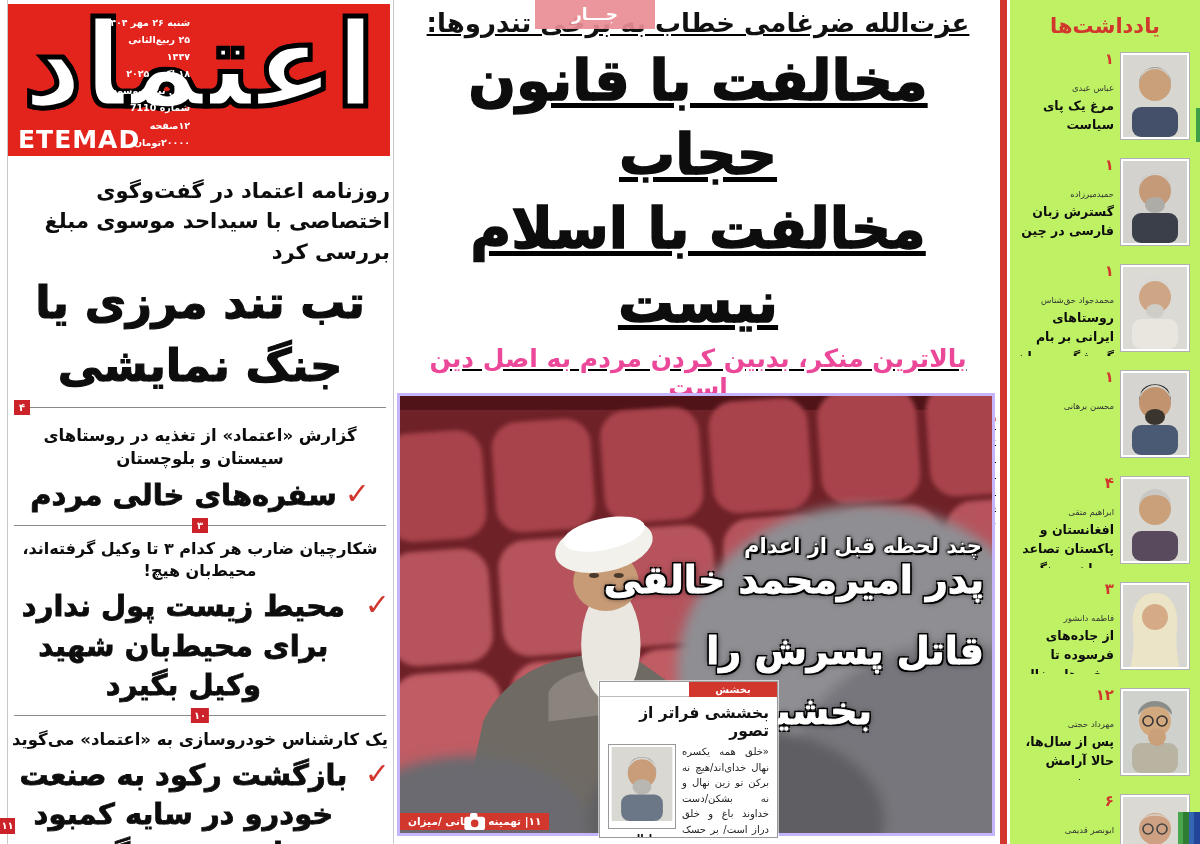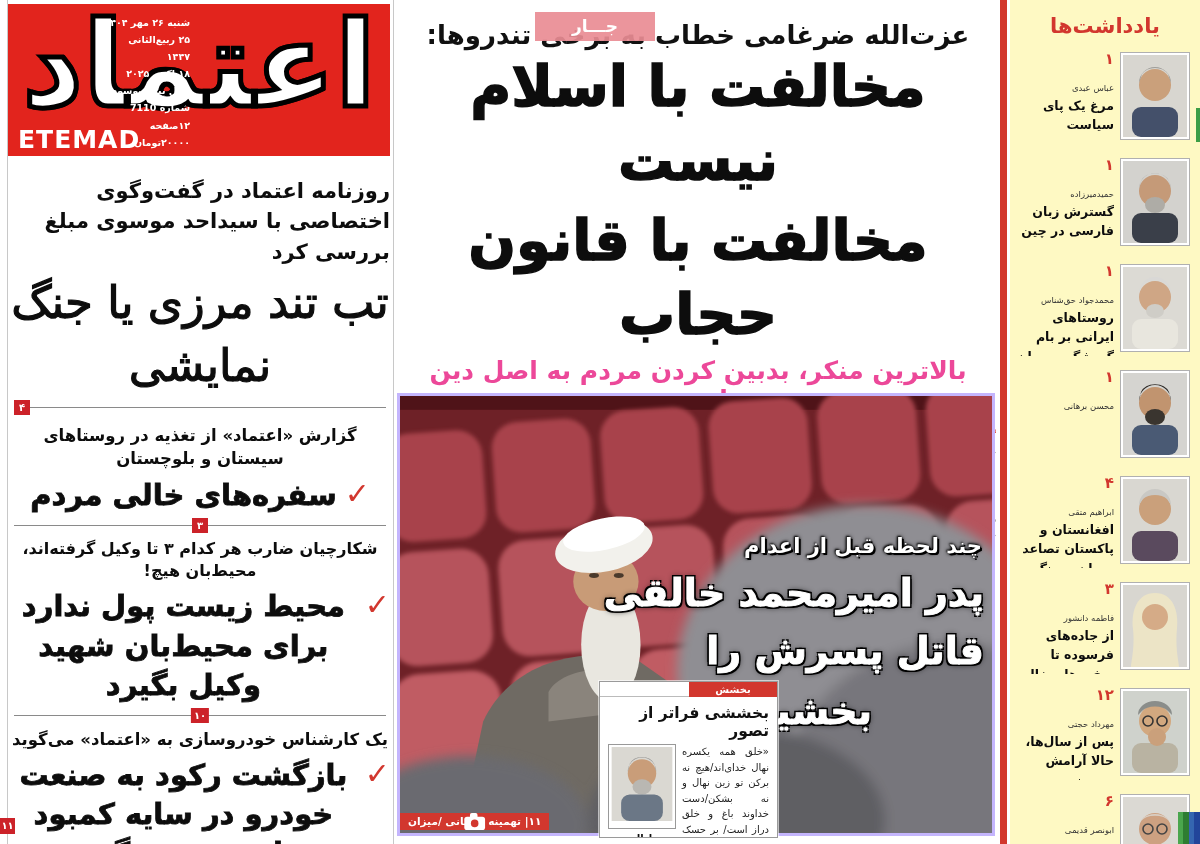--- a/index.html
+++ b/index.html
@@ -20,42 +20,42 @@
              text-shadow:2px 2px 0 #000, -2px -2px 0 #000, 2px -2px 0 #000, -2px 2px 0 #000; }
   .mast-dates { position:absolute; left:96px; top:10px; width:86px; direction:rtl;
                 text-align:right; font-size:9.5px; font-weight:bold; line-height:1.8;
                 color:#fff; z-index:3; }
   .logo-latin { position:absolute; left:10px; bottom:2px; font-size:25px; font-weight:bold;
                 letter-spacing:1px; z-index:3; }
   .mast-info { position:absolute; left:100px; bottom:8px; font-size:10.5px; font-weight:bold;
                direction:ltr; z-index:3; letter-spacing:0.2px; }
 
   
-  .lead { position:absolute; left:400px; top:12px; width:596px; direction:rtl; }
+  .lead { position:absolute; left:400px; top:0; width:596px; direction:rtl;text-decoration:underline; }
   .watermark { position:absolute; top:0; left:135px; width:120px; height:29px;
                background:rgba(233,140,148,0.92); color:#fff; font-weight:bold;
                font-size:17px; text-align:center; line-height:29px; z-index:5; }
   .lead-kicker { margin-top:8px; text-align:center; font-size:26px; font-weight:bold; color:#111; }
   .lead-headline { text-align:center; font-size:56px; font-weight:bold; color:#0d0d0d;
                    line-height:1.32; margin-top:6px; -webkit-text-stroke:1.5px #0d0d0d; }
   .lead-sub { text-align:center; font-size:25px; font-weight:bold; color:#ec4899; margin-top:4px; }
   .lead-body { display:flex; gap:14px; margin-top:14px; height:112px; overflow:hidden; }
   .lead-col { flex:1; font-size:11.5px; line-height:16.5px; text-align:justify; color:#1a1a1a; }
   .byline { color:#d2372e; font-weight:bold; }
 
   
   .photo { position:absolute; left:397px; top:393px; width:598px; height:443px;
            border:3px solid #c4b5fd; overflow:hidden; background:#6e2127; }
   .photo svg { position:absolute; left:0; top:0; width:100%; height:100%; }
   .ph-tag { position:absolute; right:10px; top:138px; color:#fff; font-size:21px; font-weight:bold;
             direction:rtl; text-shadow:0 0 4px #000,1px 1px 2px #000,-1px -1px 2px #000,2px 2px 0 #000; }
   .ph-line { position:absolute; color:#fff; font-weight:bold; font-size:38px; direction:rtl;
              -webkit-text-stroke:1px #fff;
              text-shadow:2px 2px 0 #000,-2px -2px 0 #000,2px -2px 0 #000,-2px 2px 0 #000,0 0 6px #000; }
-  .ph-l1 { right:8px; top:175px; }
+  .ph-l1 { right:8px; top:162px; }
   .ph-l2 { right:8px; top:233px; }
   .ph-l3 { right:120px; top:293px; }
   .ph-credit { position:absolute; left:0; bottom:3px; background:#d2372e; color:#fff;
                font-size:10.5px; font-weight:bold; padding:2px 8px 3px; direction:rtl;
                display:flex; align-items:center; gap:5px; }
 
   
   .inset { position:absolute; left:599px; top:681px; width:179px; height:157px; background:#fff;
            border:1px solid #9a9a9a; overflow:hidden; z-index:6; direction:rtl;
            box-shadow:0 0 0 1px rgba(255,255,255,0.6); }
@@ -65,41 +65,41 @@
                 border-bottom:1px solid #bbb; }
   .inset-title { margin:22px 8px 4px; text-align:right; font-size:15.5px; font-weight:bold; color:#111; }
   .inset-bodywrap { margin:0 8px; font-size:10px; line-height:15.5px; text-align:justify; color:#222; }
   .inset-fig { float:left; width:68px; margin-right:6px; margin-bottom:2px; }
   .inset-fig .frame { border:1px solid #999; background:#fff; padding:2px; }
   .inset-author { font-size:10px; font-weight:bold; text-align:center; margin-top:2px; color:#111; }
 
   
   .leftcol { position:absolute; left:10px; top:176px; width:380px; direction:rtl; color:#0d0d0d; }
   .kicker1 { text-align:right; font-size:21px; font-weight:bold; line-height:1.45; }
-  .h-big { text-align:center; font-size:45px; font-weight:normal; line-height:1.4; margin-top:4px;
+  .h-big { text-align:center; font-size:45px; font-weight:bold; line-height:1.4; margin-top:4px;
            -webkit-text-stroke:1.2px #0d0d0d; }
   .kicker { text-align:center; font-size:16px; font-weight:bold; line-height:1.4; }
   .h-check { display:flex; direction:rtl; justify-content:center; align-items:flex-start;
              gap:8px; font-size:29px; font-weight:bold; line-height:1.35; text-align:center;
              margin-top:5px; -webkit-text-stroke:0.8px #0d0d0d; }
   .chk { color:#d2372e; font-size:30px; line-height:1.2; -webkit-text-stroke:0; font-weight:bold; }
   .divider { position:relative; border-top:1px solid #8a8a8a; margin:10px 4px 0; height:1px; }
   .badge { position:absolute; top:-8px; background:#cc2229; color:#fff; font-size:10px;
            font-weight:bold; min-width:16px; height:15px; line-height:15px; text-align:center;
            padding:0 3px; }
   .badge-center { left:50%; transform:translateX(-50%); }
   .badge-left { left:0; }
   .mt18 { margin-top:16px; } .mt12 { margin-top:12px; }
   .corner-badge { position:absolute; left:0px; top:818px; background:#cc2229; color:#fff;
                   font-size:10px; font-weight:bold; width:15px; height:16px; line-height:16px;
                   text-align:center; z-index:4; }
 
   
   .sidebar { position:absolute; left:1010px; top:0; width:190px; height:844px;
-             background:#fef9c3; overflow:hidden; direction:rtl; }
+             background:#bef264; overflow:hidden; direction:rtl; }
   .sb-title { margin-top:14px; text-align:center; color:#d2372e; font-size:21px; font-weight:bold; }
   .sb-item { display:flex; direction:rtl; gap:6px; margin:14px 10px 0 6px; height:92px; }
   .sb-photo { flex:0 0 70px; }
   .sb-photo .frame { border:1px solid #b0b0b0; background:#fff; padding:2px; }
   .sb-photo svg { display:block; width:64px; height:82px; }
   .sb-text { flex:1; text-align:right; overflow:hidden; }
   .sb-num { color:#d2372e; font-size:15px; font-weight:bold; line-height:1; }
   .sb-author { font-size:8.5px; color:#333; margin-top:16px; }
   .sb-sttl { font-size:12.5px; font-weight:bold; line-height:1.55; color:#0d0d0d; margin-top:3px; }
 
@@ -127,22 +127,22 @@
       <div>شماره 7110</div>
       <div>۱۲صفحه</div>
       <div>۲۰۰۰۰تومان</div>
     </div>
     <div class="logo-latin">ETEMAD</div>
   </div>
 
   <div class="lead">
     <div class="watermark">جـــار</div>
     <div class="lead-kicker">عزت‌الله ضرغامی خطاب به برخی تندروها:</div>
+    <div class="lead-headline">مخالفت با قانون حجاب</div>
     <div class="lead-headline" style="margin-top:0">مخالفت با اسلام نیست</div>
-    <div class="lead-headline">مخالفت با قانون حجاب</div>
     <div class="lead-sub">بالاترین منکر، بدبین کردن مردم به اصل دین است</div>
     <div class="lead-body">
       <div class="lead-col">
         <span class="byline">گروه سیاسی |</span>
         <span>آیا مخالفت با قانون حجاب و عفاف به معنای مخالفت با اصل مساله حجاب است؟ چرا بسیاری از اقشار مذهبی، چهره‌های انقلابی و متدین جامعه نیز با حجاب اجباری و رویکردهای سلبی در خصوص مساله حجاب مخالفت کرده و آن را اثرگذار نمی‌دانند؟ آیا بحث حجاب یک بحث سیاسی، دولتی و حاکمیتی است یا یک</span>
       </div>
       <div class="lead-col">بحث اجتماعی، فرهنگی و مدنی؟ این پرسش‌ها در شرایط امروز کشور واجد اهمیت ویژه‌ای است. هنوز زخم‌های رخدادهای تلخ ۱۴۰۱ که به دلیل رفتارهای تند بر سر مساله حجاب و راه‌اندازی گشت ارشاد در دولت سیزدهم بر پیکره جامعه ایرانی وارد آمد، ترمیم پیدا نکرده است. رفتارهای غیرضروری که جامعه ایرانی را دچار یکی از</div>
       <div class="lead-col">
         <span>عمیق‌ترین شکاف‌های خود کرد و دشمنان بیرونی را به طمع انداخت که با ایجاد تکانه در این گسل‌ها می‌توان باعث از هم گسیختگی نظام سیاسی و اجتماعی ایران شد. در شرایطی که جامعه ایرانی با دامنه وسیعی از مشکلات و چالش‌های داخلی و خارجی از جمله مساله اقتصاد و ضرورت بهبود.</span>
         

